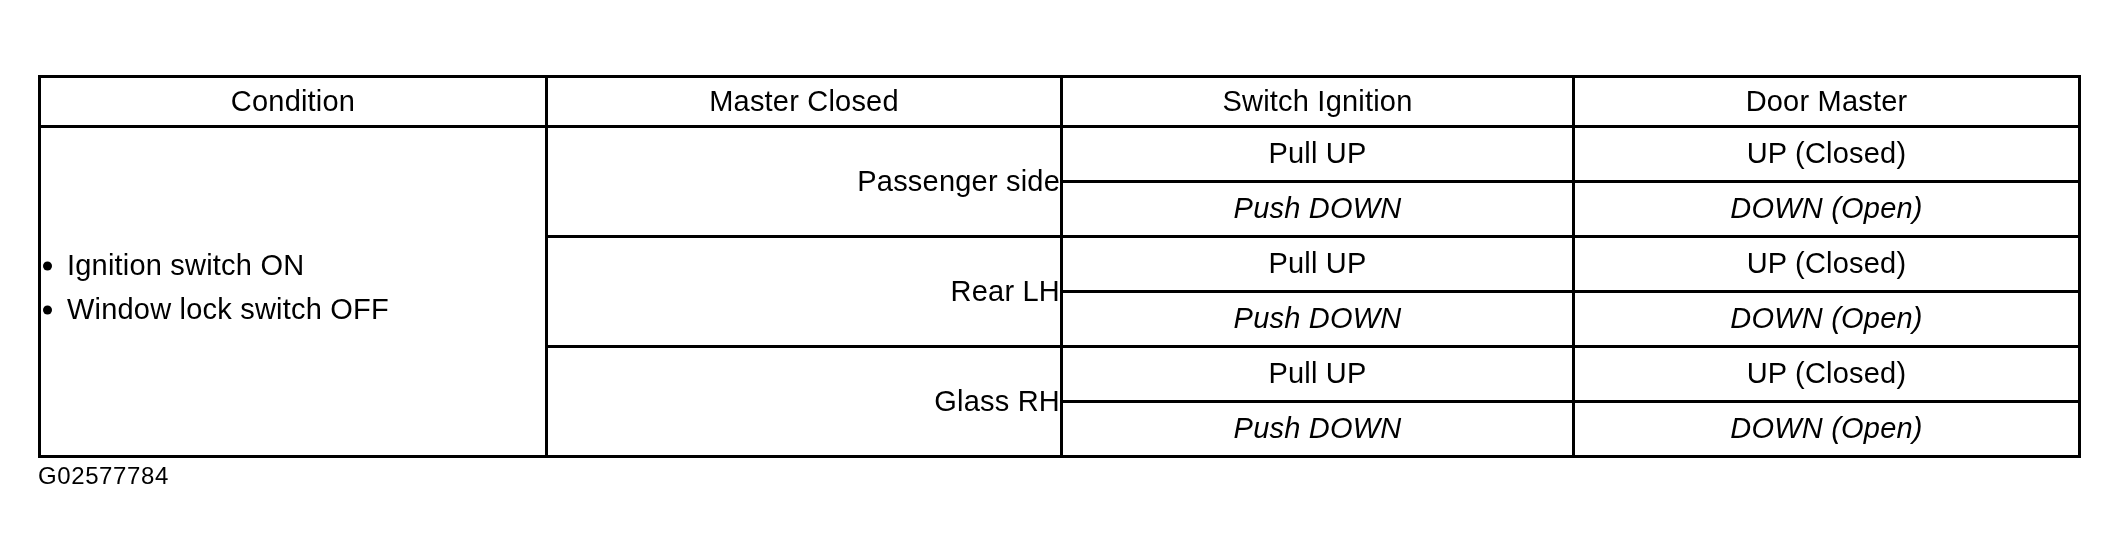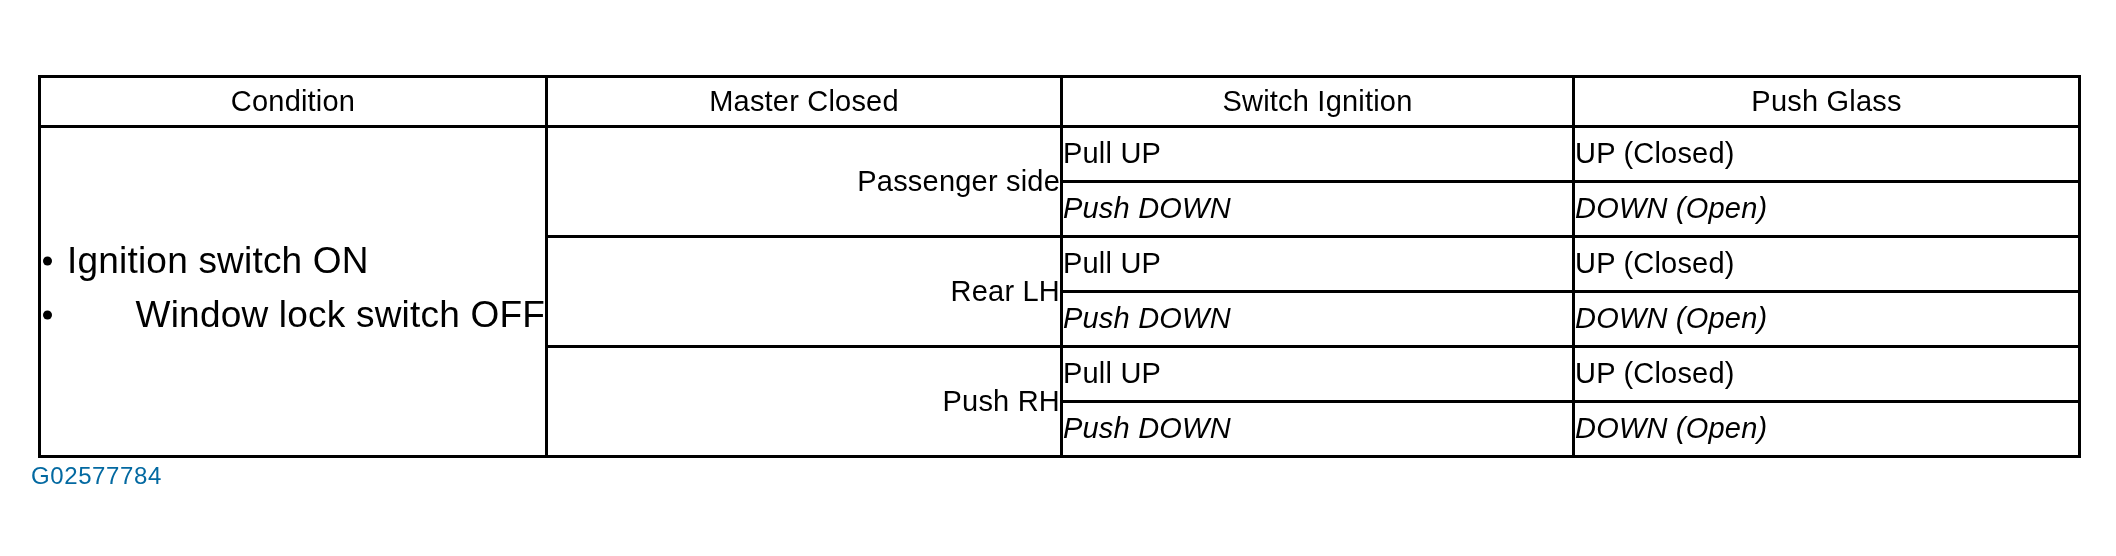--- a/index.html
+++ b/index.html
@@ -59,20 +59,21 @@
 
   
   .master-cell {
     text-align: right;
     vertical-align: middle;
     height: 104px;
   }
 
   
   .data-cell {
+    text-align: center;
     vertical-align: middle;
     height: 52px;
   }
 
   
   .condition-cell {
     text-align: left;
     vertical-align: middle;
     padding: 0 0 0 20px;
     height: 310px;
@@ -80,48 +81,48 @@
 
   .cond-list {
     list-style: none;
     margin: 0;
     padding: 0;
   }
   .cond-list li {
     position: relative;
     padding-left: 26px;
     margin: 0 0 6px 0;
-    font-size: 37px;
+    font-size: 29px;
     line-height: 1.3;
     white-space: nowrap;
   }
-  .cond-list li:last-child { margin-bottom: 7px; text-align: right; }
+  .cond-list li:last-child { margin-bottom: 7px; }
   .cond-bullet {
     position: absolute;
     left: 2px;
     top: 50%;
     transform: translateY(-50%);
     width: 9px;
     height: 9px;
     background: #000000;
     border-radius: 50%;
     display: block;
   }
 
   
   .thin-top { border-top-width: 2px; font-style: italic; }
 
   
   #caption {
     position: absolute;
-    left: 31px;
+    left: 38px;
     top: 462px;
     font-size: 24px;
     letter-spacing: 0.6px;
-    color: #0369a1;
+    color: #000000;
     white-space: nowrap;
   }
 </style>
 </head>
 <body>
 
 <div id="page">
 
   <table id="spec-table">
     <colgroup>
@@ -129,21 +130,21 @@
       <col class="c-master">
       <col class="c-operation">
       <col class="c-glass">
     </colgroup>
 
     <thead>
       <tr>
         <th class="hdr-cell">Condition</th>
         <th class="hdr-cell">Master Closed</th>
         <th class="hdr-cell">Switch Ignition</th>
-        <th class="hdr-cell">Push Glass</th>
+        <th class="hdr-cell">Door Master</th>
       </tr>
     </thead>
 
     <tbody>
 
       <tr>
         <td class="condition-cell" rowspan="6">
           <ul class="cond-list">
             <li>
               <span class="cond-bullet"></span>
@@ -168,21 +169,21 @@
         <td class="master-cell" rowspan="2">Rear LH</td>
         <td class="data-cell">Pull UP</td>
         <td class="data-cell">UP (Closed)</td>
       </tr>
       <tr>
         <td class="data-cell thin-top">Push DOWN</td>
         <td class="data-cell thin-top">DOWN (Open)</td>
       </tr>
 
       <tr>
-        <td class="master-cell" rowspan="2">Push RH</td>
+        <td class="master-cell" rowspan="2">Glass RH</td>
         <td class="data-cell">Pull UP</td>
         <td class="data-cell">UP (Closed)</td>
       </tr>
       <tr>
         <td class="data-cell thin-top">Push DOWN</td>
         <td class="data-cell thin-top">DOWN (Open)</td>
       </tr>
 
     </tbody>
   </table>

